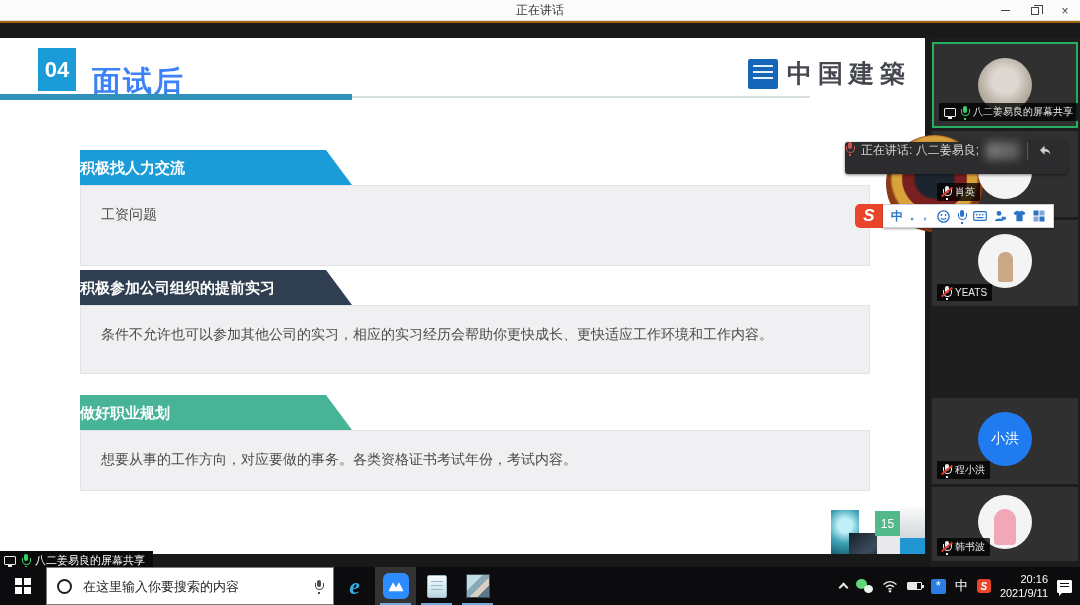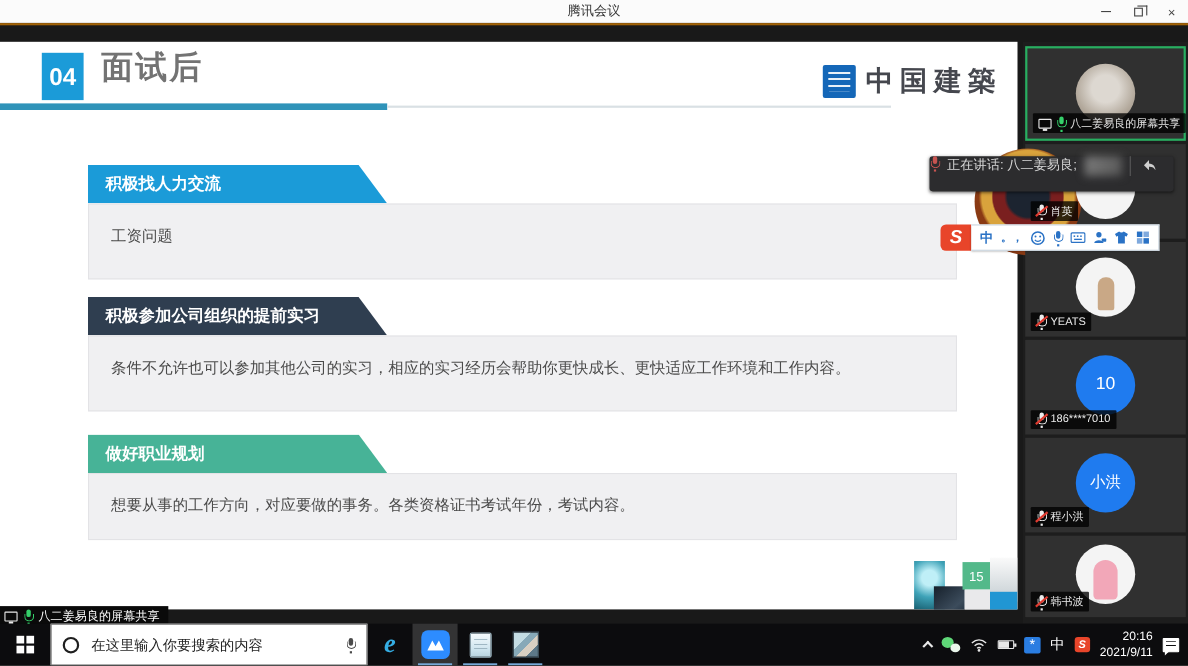--- a/index.html
+++ b/index.html
@@ -14,34 +14,34 @@
   .glyph-min{width:9px;height:1px;background:#444;display:inline-block;}
   .glyph-max{width:8px;height:8px;border:1px solid #444;display:inline-block;position:relative;background:#fbfbfb;}
   .glyph-max::before{content:"";position:absolute;left:2px;top:-3px;width:8px;height:8px;border:1px solid #444;border-bottom:none;border-left:none;}
 
   
   .stage{position:absolute;top:21px;left:0;right:0;bottom:38px;background:#191919;border-top:2px solid #a16207;}
 
   
   .slide{position:absolute;left:0;top:15px;width:925px;height:516px;background:#ffffff;overflow:hidden;}
   .slide-numbox{position:absolute;left:38px;top:10px;width:38px;height:43px;background:#1b9bd8;color:#fff;font-size:22px;font-weight:bold;display:flex;align-items:center;justify-content:center;}
-  .slide-title{position:absolute;left:92px;top:4px;font-size:29px;font-weight:bold;color:#737373;letter-spacing:2px;}
+  .slide-title{position:absolute;left:92px;top:24px;font-size:29px;font-weight:bold;color:#3b82f6;letter-spacing:2px;}
   .rule-thick{position:absolute;left:0;top:56px;width:352px;height:6px;background:#2f93b9;}
   .rule-thin{position:absolute;left:352px;top:58px;width:458px;height:2px;background:#d9e0e4;}
 
   .brand{position:absolute;left:748px;top:19px;display:flex;align-items:center;gap:9px;}
   .brand-mark{width:30px;height:30px;background:#1467b8;border-radius:2px;position:relative;}
   .brand-mark::after{content:"";position:absolute;left:5px;top:6px;right:5px;bottom:6px;
     background:repeating-linear-gradient(#fff 0 2px,transparent 2px 6px);opacity:.9;border-radius:1px;}
   .brand-text{font-family:"Liberation Serif","DejaVu Serif",serif;font-size:25px;font-weight:bold;color:#45474e;letter-spacing:6px;}
 
-  .sec-header{position:absolute;left:80px;width:272px;height:35px;color:#fff;font-size:15px;font-weight:bold;line-height:35px;padding-left:16px;clip-path:polygon(0 0,calc(100% - 26px) 0,100% 100%,0 100%);}
+  .sec-header{position:absolute;left:80px;width:272px;height:35px;color:#fff;font-size:15px;font-weight:bold;line-height:35px;padding-left:0;clip-path:polygon(0 0,calc(100% - 26px) 0,100% 100%,0 100%);}
   .sec-body{position:absolute;left:80px;width:790px;background:#f0f0f2;border:1px solid #e3e3e6;color:#4b4b4b;font-size:14px;padding:18px 20px;line-height:1.5;}
   .h1{top:112px;background:#1b9bd8;}
-  .b1{top:147px;height:69px;}
+  .b1{top:147px;height:81px;}
   .h2{top:232px;background:#2f3e50;}
   .b2{top:267px;height:69px;}
   .h3{top:357px;background:#47b397;}
   .b3{top:392px;height:61px;}
 
   .collage div{position:absolute;}
   .cg-bulb{left:831px;top:472px;width:28px;height:44px;background:radial-gradient(circle at 50% 35%,#bfeff7 0 22%,#3fa3b8 55%,#175e70 100%);}
   .cg-person{left:849px;top:495px;width:28px;height:26px;background:linear-gradient(140deg,#16202b,#3c4c5c 70%,#223040);}
   .cg-15{left:875px;top:473px;width:25px;height:25px;background:#53b98a;color:#fff;font-size:12px;display:flex;align-items:center;justify-content:center;}
   .cg-tower{left:900px;top:469px;width:25px;height:40px;background:linear-gradient(#fafafa,#cfd6da 80%,#b8c2c8);}
@@ -129,21 +129,21 @@
   .action{width:15px;height:13px;border:1.5px solid #fff;border-radius:1px;position:relative;background:#fff;}
   .action::before{content:"";position:absolute;left:2px;top:2px;right:2px;height:6px;background:repeating-linear-gradient(#0c0c0e 0 1px,transparent 1px 3px);}
   .action::after{content:"";position:absolute;left:1px;bottom:-4px;border:3px solid transparent;border-top-color:#fff;border-left-color:#fff;}
 </style>
 </head>
 <body>
 
 <div id="screen">
 
   <div class="titlebar">
-    <span class="wtitle">腾讯会议</span>
+    <span class="wtitle">正在讲话</span>
     <div class="wincontrols">
       <div class="winbtn">
           <span class="glyph-min"></span>
         </div>
       <div class="winbtn">
           <span class="glyph-max"></span>
         </div>
       <div class="winbtn">
           <span>×</span>
         </div>
@@ -213,30 +213,20 @@
           </div>
         <div class="plabel">
           <span class="mic muted">
               <span class="cap"></span>
               <span class="slash"></span>
             </span>
           <span>YEATS</span>
         </div>
       </div>
 
-      <div class="tile" style="top:271px">
-        <div class="avatar av-blue">10</div>
-        <div class="plabel">
-          <span class="mic muted">
-              <span class="cap"></span>
-              <span class="slash"></span>
-            </span>
-          <span>186****7010</span>
-        </div>
-      </div>
 
       <div class="tile" style="top:360px">
         <div class="avatar av-blue" style="font-size:14px">小洪</div>
         <div class="plabel">
           <span class="mic muted">
               <span class="cap"></span>
               <span class="slash"></span>
             </span>
           <span>程小洪</span>
         </div>

